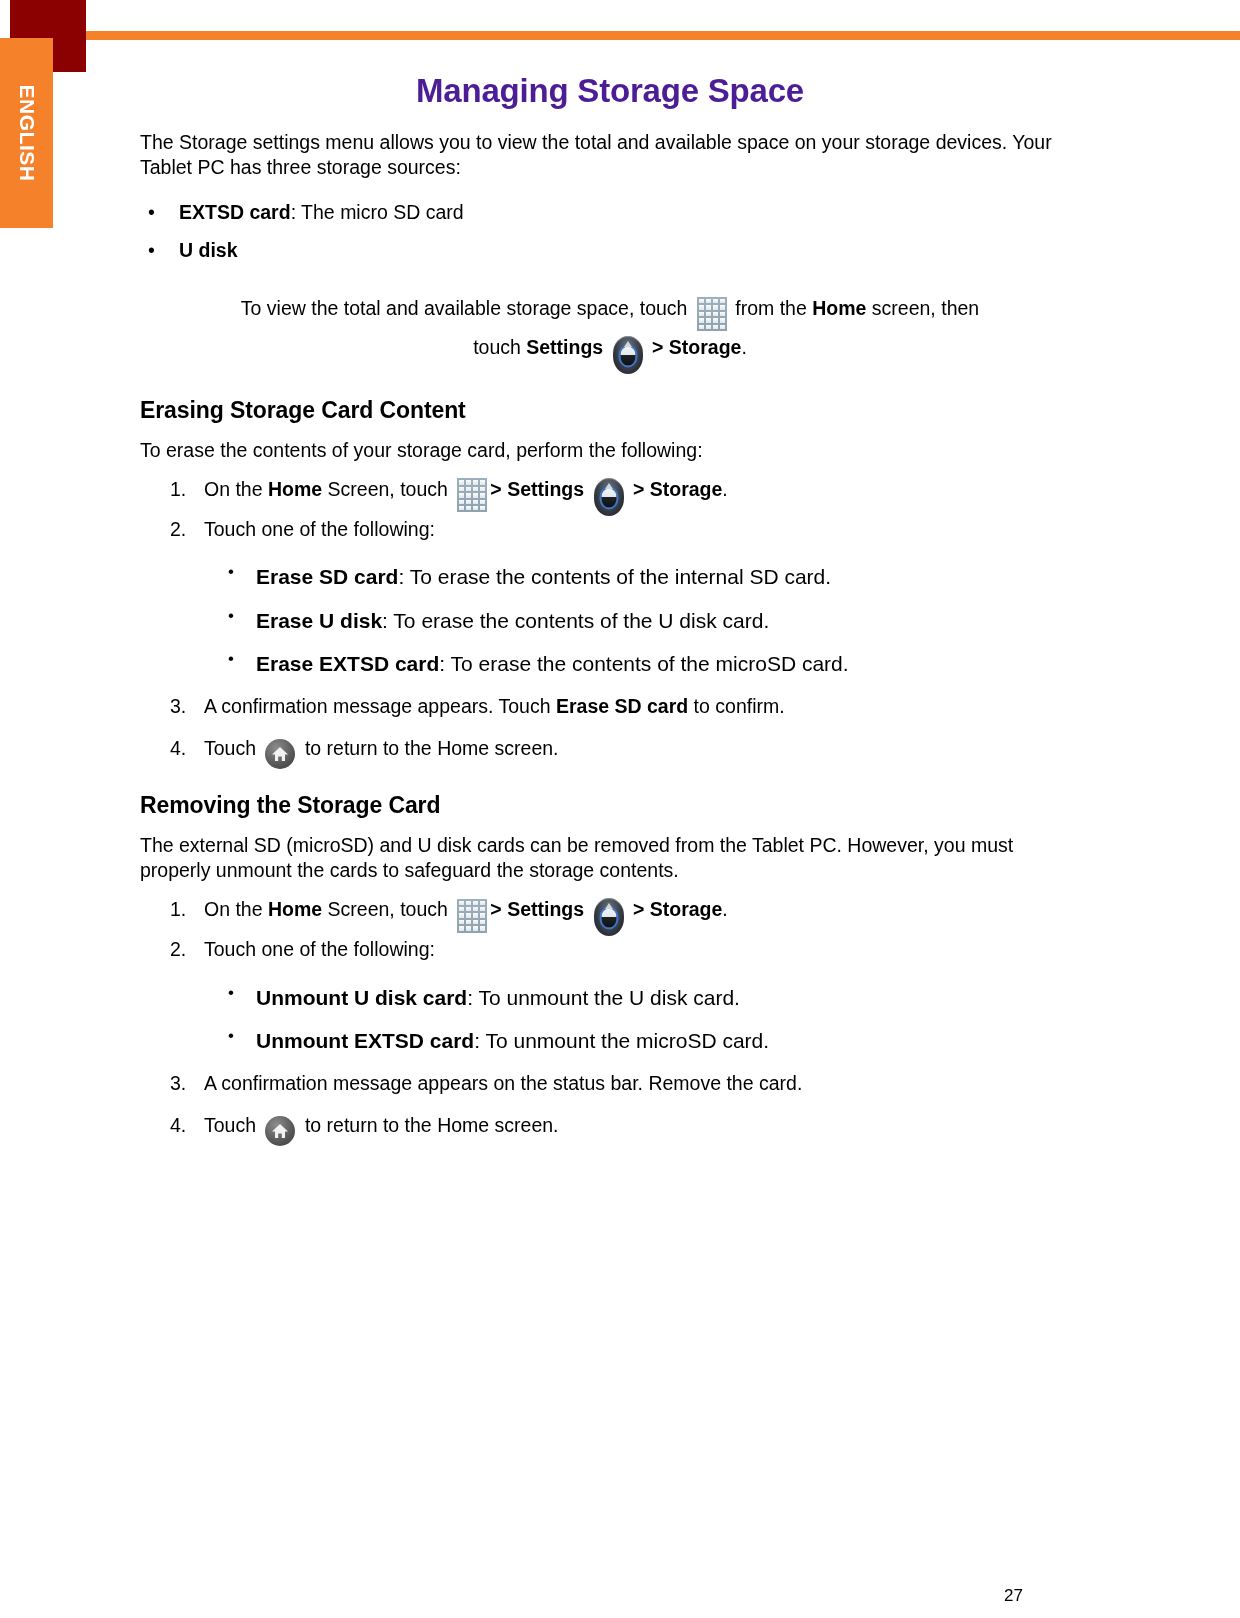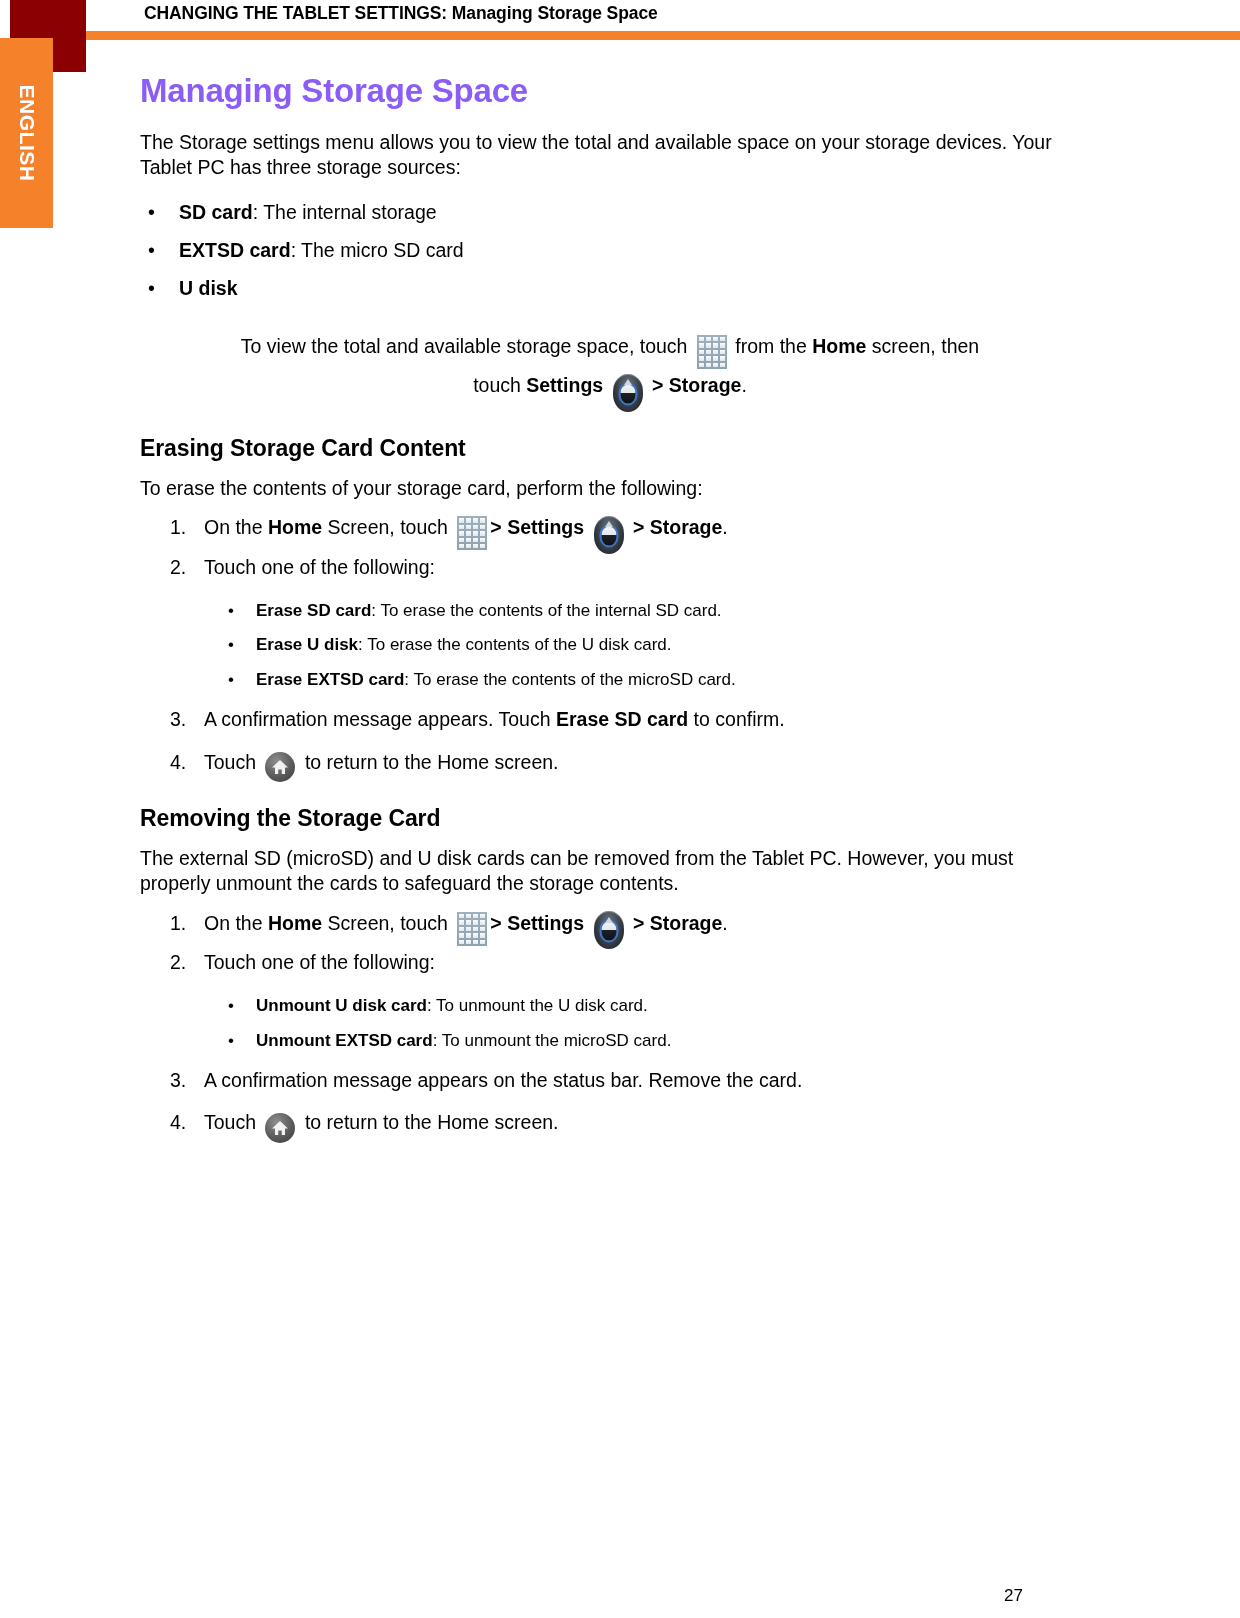--- a/index.html
+++ b/index.html
@@ -70,22 +70,23 @@
   #content {
     position: absolute;
     left: 140px; top: 72px;
     width: 940px;
   }
 
   h1.doc-title {
     margin: 0 0 20px 0;
     font-size: 33px;
     font-weight: bold;
-    color: #8b5cf6;
+    color: #4c1d95;
     letter-spacing: -0.2px;
+    text-align: center;
   }
 
   h2.section {
     margin: 30px 0 14px 0;
     font-size: 23px;
     font-weight: bold;
     color: #000000;
     letter-spacing: -0.1px;
   }
 
@@ -138,21 +139,21 @@
 
   
   ul.sub-bullets {
     list-style: none;
     margin: 10px 0 6px 0;
     padding: 0;
   }
   ul.sub-bullets > li {
     position: relative;
     padding-left: 52px;
-    font-size: 17px;
+    font-size: 21px;
     line-height: 2.05;
   }
   ul.sub-bullets > li::before {
     content: "\2022";
     position: absolute;
     left: 24px; top: 0;
     font-size: 17px;
   }
 
   b, .b { font-weight: bold; }
@@ -226,35 +227,31 @@
 <body>
 
 <div id="page">
 
   <div id="red-block"></div>
 
   <div id="english-tab">
     <span class="vtext">ENGLISH</span>
   </div>
 
-  <div id="header-title">CHANGING THE TABLET SETTINGS: Managing Storage Space</div>
   <div id="header-rule"></div>
 
   <div id="page-number">27</div>
 
   <div id="content">
 
     <h1 class="doc-title">Managing Storage Space</h1>
 
     <p class="body">The Storage settings menu allows you to view the total and available space on your storage devices. Your Tablet PC has three storage sources:</p>
 
     <ul class="top-bullets">
-      <li>
-        <b>SD card</b><span>: The internal storage</span>
-      </li>
       <li>
         <b>EXTSD card</b><span>: The micro SD card</span>
       </li>
       <li>
         <b>U disk</b><span></span>
       </li>
     </ul>
 
     <p class="body spaced">
       <span>To view the total and available storage space, touch</span>

